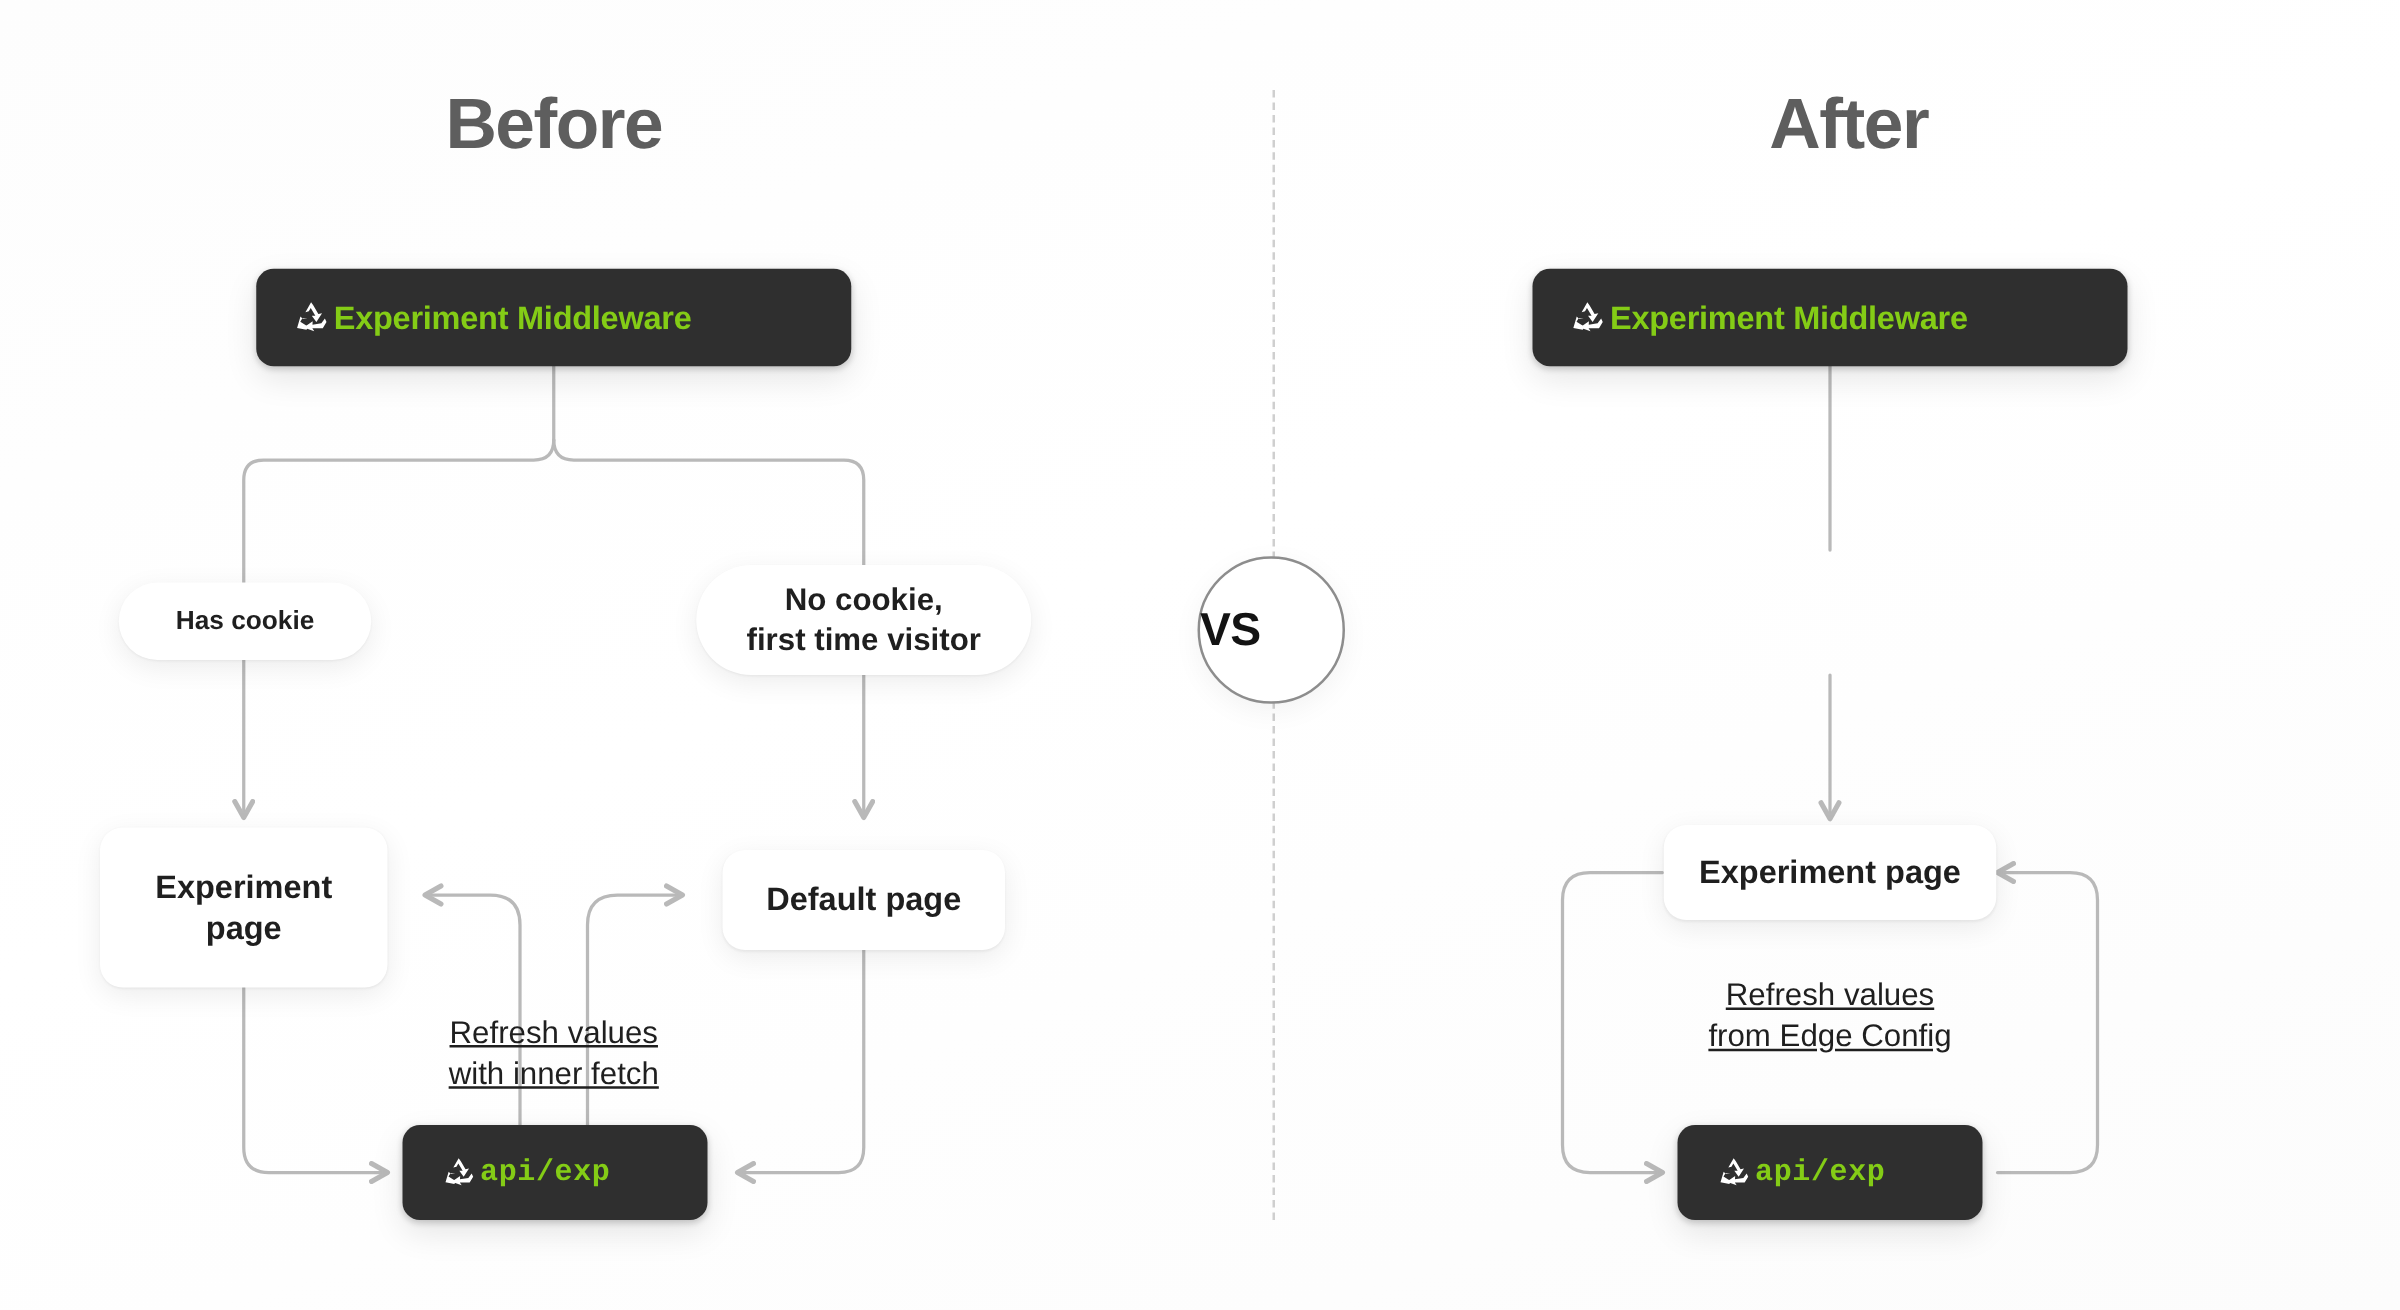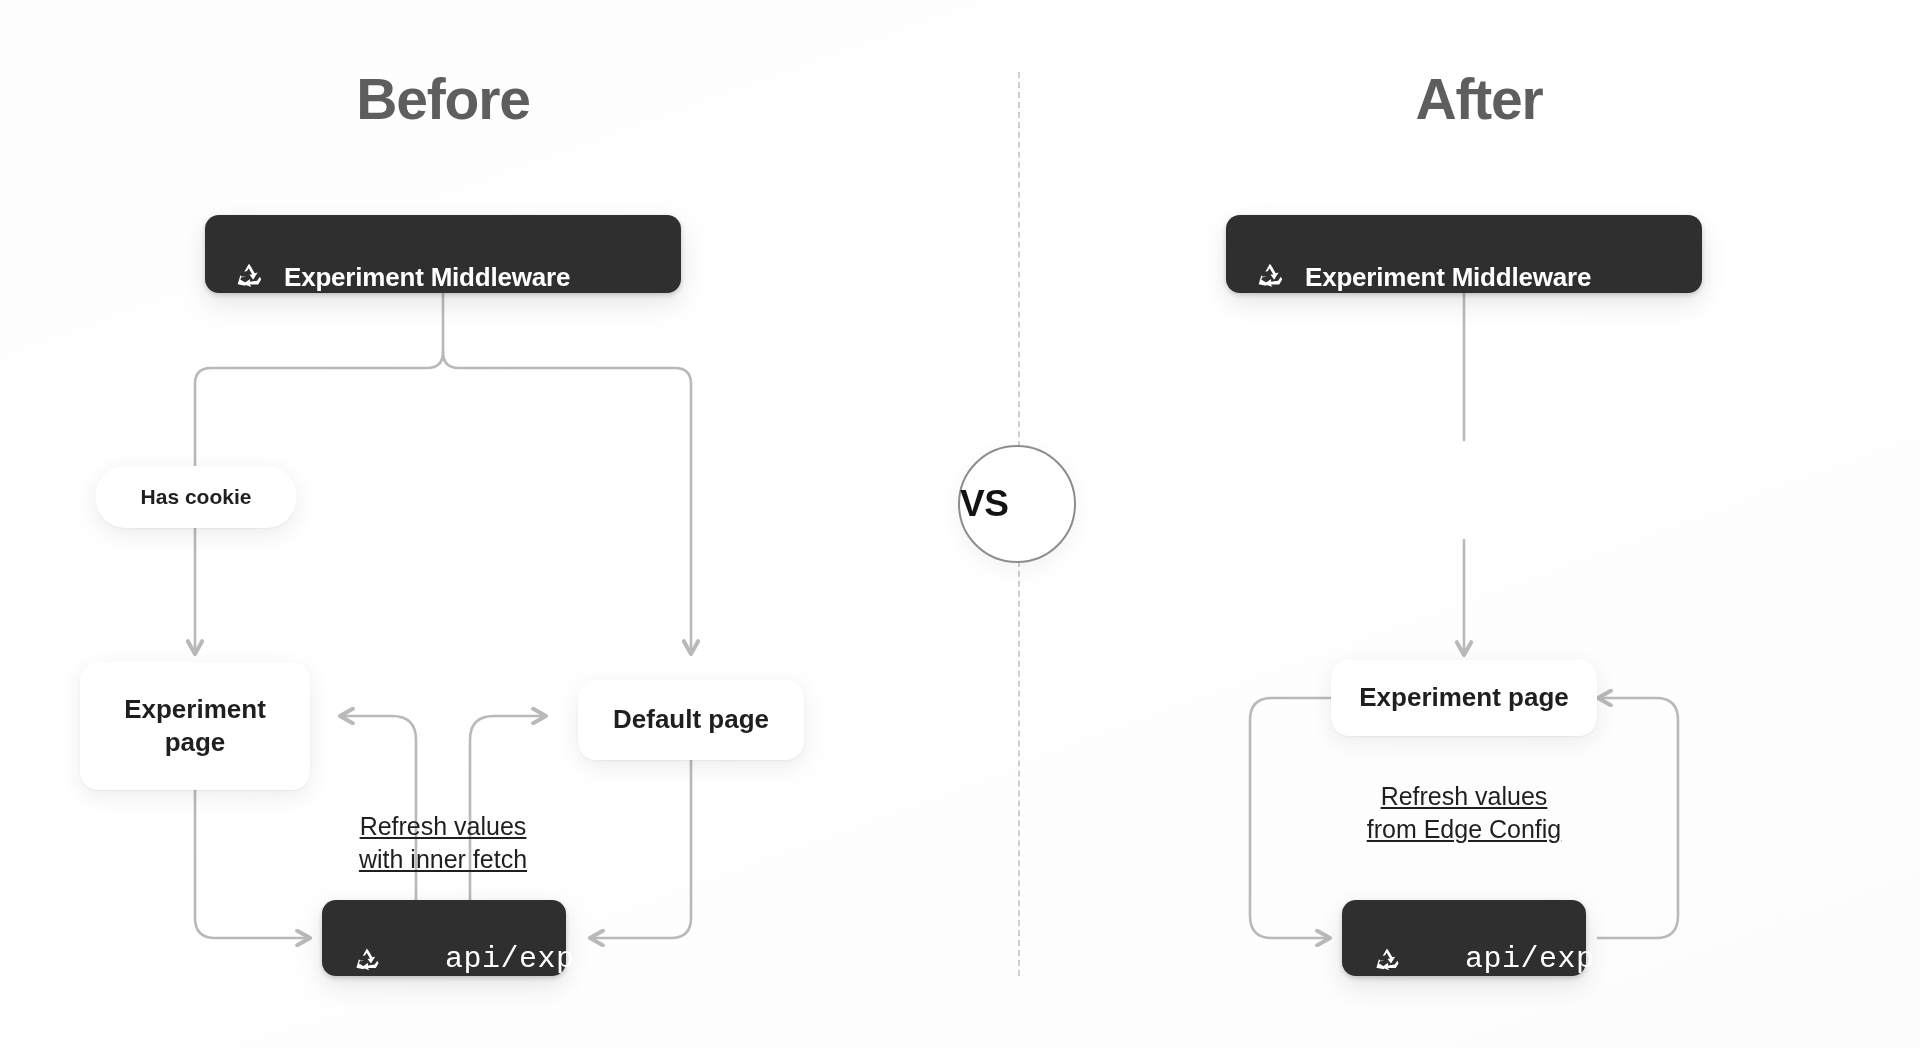--- a/index.html
+++ b/index.html
@@ -53,40 +53,38 @@
     width: 400px;
   }
   #title-before { left: 243px; top: 66px; }
   #title-after  { left: 1279px; top: 66px; }
 
   
   .chip-dark {
     position: absolute;
     z-index: 3;
     display: flex;
-    align-items: flex-end;
-    gap: 17px;
+    align-items: center;
     background: #2f2f2f;
     border-radius: 14px;
-    color: #ffffff;
+    color: #84cc16;
     box-shadow: 0 2px 5px rgba(0,0,0,.18), 0 10px 26px rgba(0,0,0,.10);
     box-sizing: border-box;
   }
   .chip-dark .label {
     font-size: 26px;
     font-weight: bold;
     letter-spacing: -0.2px;
     white-space: nowrap;
   }
   .chip-dark .label.mono {
     font-family: "Liberation Mono", "DejaVu Sans Mono", monospace;
-    font-size: 30px;
-    font-weight: normal;
+    font-size: 24px;
+    font-weight: bold;
     letter-spacing: 0.5px;
-    margin-left: 44px;
   }
 
   
   .node {
     position: absolute;
     z-index: 3;
     display: flex;
     align-items: center;
     justify-content: center;
     text-align: center;
@@ -200,20 +198,24 @@
       <path d="M17.0 15.3 L19.0 12.6 L19.9 14.5 L17.8 18.0 L11.9 18.0 L13.0 19.7 L7.0 17.6 L12.1 14.1 L12.0 16.1 Z" fill="#ffffff"></path>
       <path d="M9.2 12.5 L6.3 12.4 L5.1 14.4 L9.6 17.2 L8.6 18.9 L3.3 17.9 L5.2 11.5 L6.6 12.9 Z" fill="#ffffff"></path>
     </svg>
     <span class="label">Experiment Middleware</span>
   </div>
 
   <div class="node pill" style="left:95px; top:466px; width:202px; height:62px; font-size:21px;text-align:center;">
     <span>Has cookie</span>
   </div>
 
+  <div class="node pill" style="left:557px; top:452px; width:268px; height:88px; font-size:25px; white-space:pre-line;">
+    <span>No cookie,
+first time visitor</span>
+  </div>
 
   <div class="node card" style="left:80px; top:662px; width:230px; height:128px; font-size:26px; white-space:pre-line;align-items:center;">
     <span>Experiment
 page</span>
   </div>
 
   <div class="node card" style="left:578px; top:680px; width:226px; height:80px; font-size:26px;">
     <span>Default page</span>
   </div>
 

